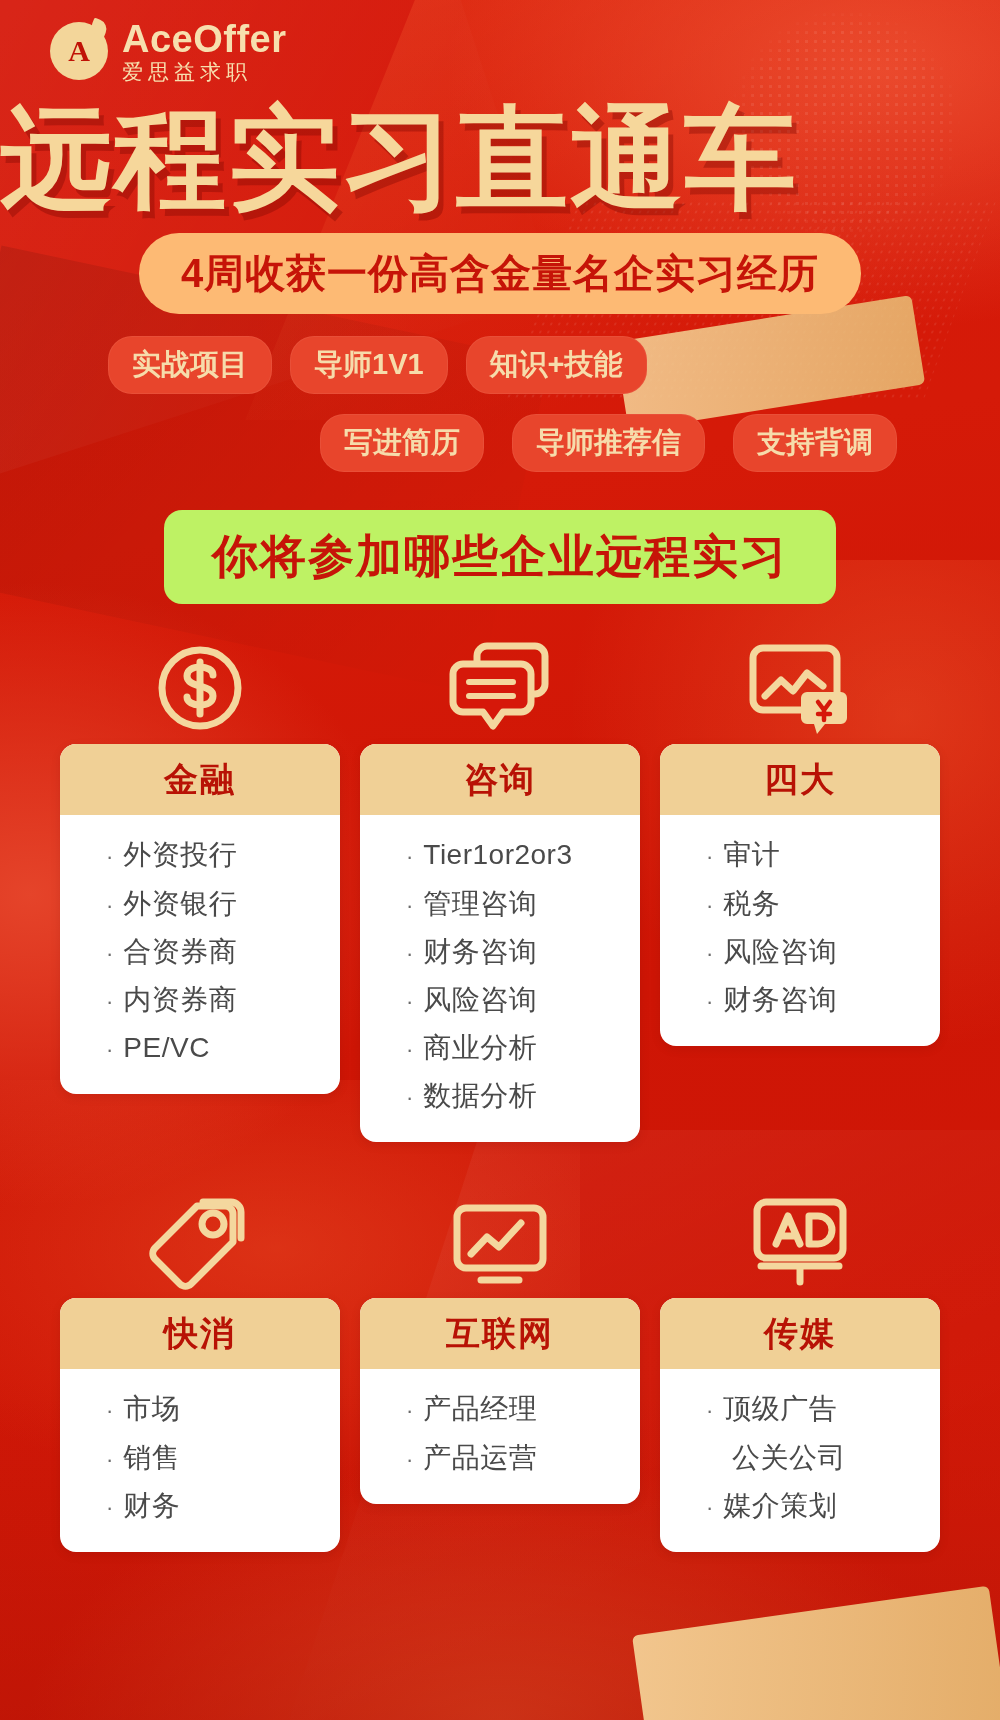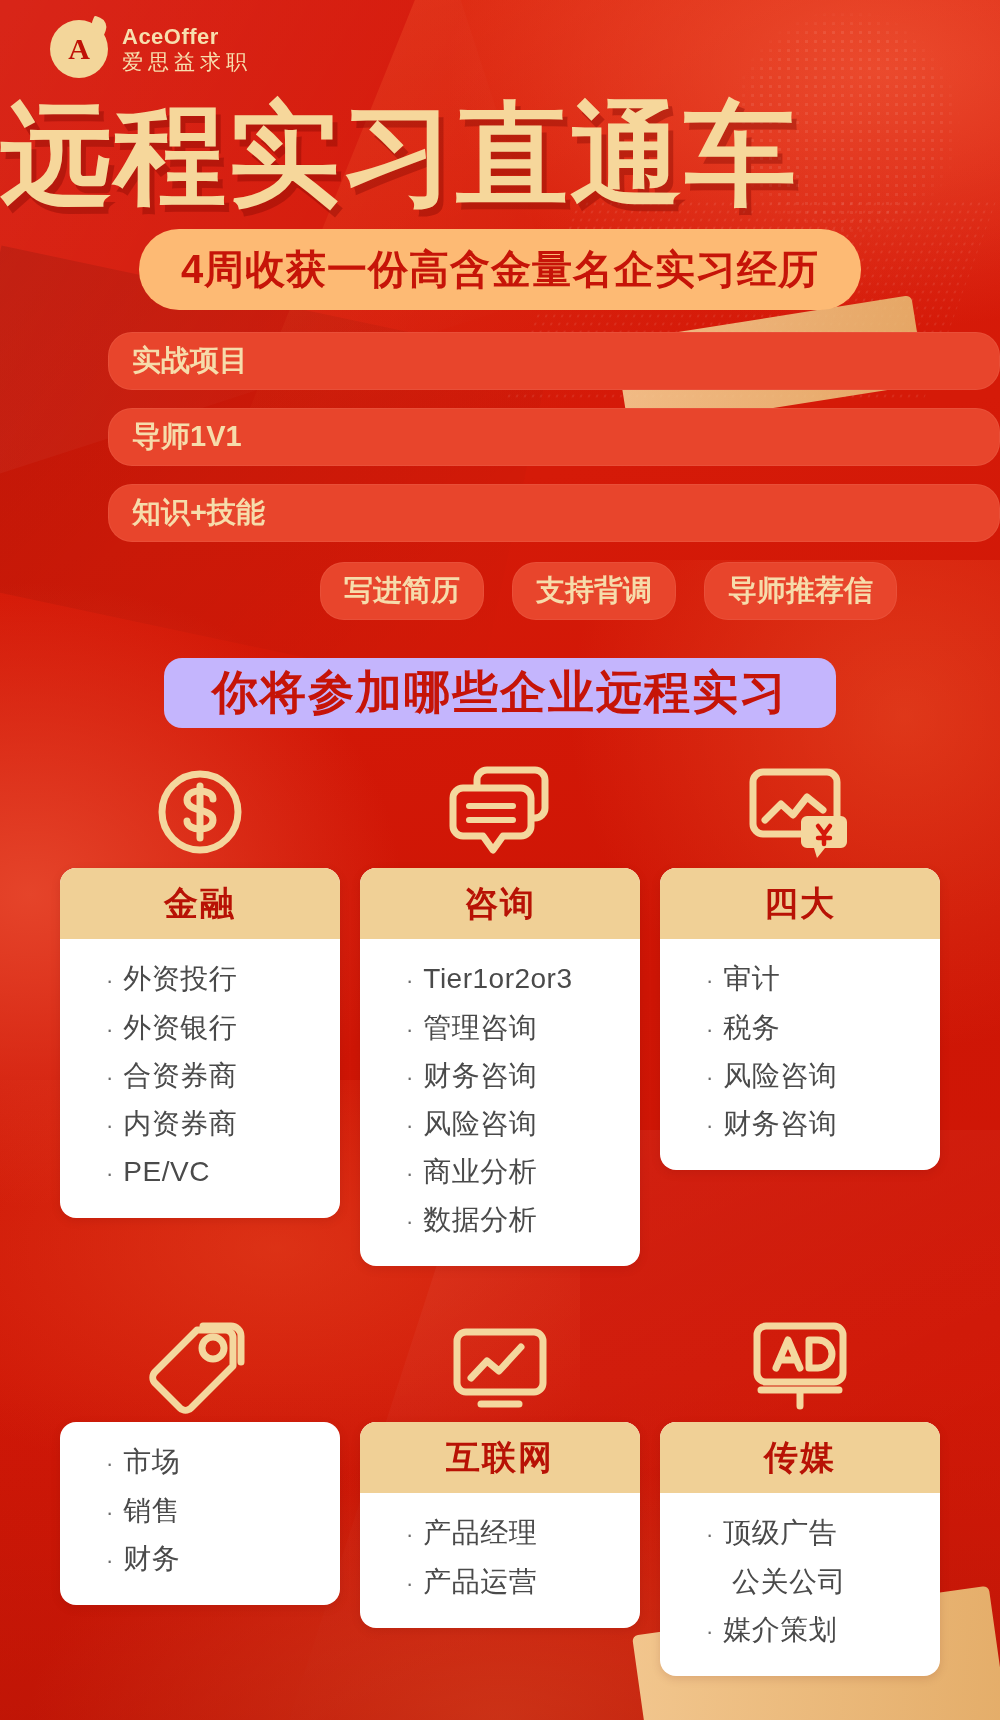--- a/index.html
+++ b/index.html
@@ -78,21 +78,21 @@
     content:""; position:absolute; top:-2px; right:1px;
     width:16px; height:16px; background:#F3D69A;
     border-radius:2px 10px 2px 10px; transform:rotate(22deg);
   }
   .logo-a {
     font-size:30px; font-weight:700; color:#C01206; line-height:1;
     position:relative; z-index:2; font-family:"Liberation Serif",serif;
   }
   .logo-text-wrap { display:flex; flex-direction:column; gap:3px; }
   .logo-en {
-    font-size:22px; font-weight:700; color:#F7DFAE; letter-spacing:.5px; line-height:1;
+    font-size:38px; font-weight:700; color:#F7DFAE; letter-spacing:.5px; line-height:1;
   }
   .logo-cn {
     font-size:21px; color:#F7DFAE; letter-spacing:5px; line-height:1;
   }
 
   
   .hero-title {
     text-align:left; margin-top:14px;
     font-size:112px; font-weight:700; color:#F6D79B;
     letter-spacing:2px; line-height:1.12;
@@ -103,35 +103,35 @@
   
   .sub-pill-wrap { display:flex; justify-content:center; margin-top:12px; }
   .sub-pill {
     background:#fdba74; color:#C61408;
     font-size:40px; font-weight:700; letter-spacing:1px;
     padding:13px 42px; border-radius:40px; white-space:nowrap;
   }
 
   
   .tag-row { display:flex; gap:18px; margin-top:22px; }
-  .tag-row.r1 { padding-left:108px;flex-direction:column; }
+  .tag-row.r1 { padding-left:108px; }
   .tag-row.r2 { padding-left:320px; margin-top:20px;gap:28px; }
   .tag {
     background:#E8452C; color:#F6DCAB;
     font-size:29px; font-weight:700;
     padding:9px 24px; border-radius:24px; white-space:nowrap;
     box-shadow:inset 0 0 0 1px rgba(255,255,255,.06);
   }
 
   
   .section-wrap { display:flex; justify-content:center; margin-top:38px; }
   .section-banner {
-    background:#c4b5fd; color:#C61408;
+    background:#bef264; color:#C61408;
     font-size:46px; font-weight:700; letter-spacing:2px;
-    padding:4px 48px; border-radius:18px; white-space:nowrap;
+    padding:16px 48px; border-radius:18px; white-space:nowrap;
   }
 
   
   .grid { display:flex; justify-content:center; gap:20px; margin-top:32px; }
   .grid.row2 { margin-top:48px; }
   .col { width:280px; display:flex; flex-direction:column; align-items:center; }
   .icon-box {
     height:108px; width:100%;
     display:flex; align-items:flex-end; justify-content:center;
     padding-bottom:6px;
@@ -194,22 +194,22 @@
     <div class="sub-pill">4周收获一份高含金量名企实习经历</div>
   </div>
 
   <div class="tag-row r1" id="tagrow1">
       <div class="tag">实战项目</div>
       <div class="tag">导师1V1</div>
       <div class="tag">知识+技能</div>
     </div>
   <div class="tag-row r2" id="tagrow2">
       <div class="tag">写进简历</div>
+      <div class="tag">导师推荐信</div>
       <div class="tag">支持背调</div>
-      <div class="tag">导师推荐信</div>
     </div>
 
   <div class="section-wrap">
     <div class="section-banner">你将参加哪些企业远程实习</div>
   </div>
 
   <div class="grid row1" id="grid1">
       <div class="col">
         <div class="icon-box">
           <svg width="100" height="100" viewBox="0 0 100 100" fill="none">
@@ -323,20 +323,23 @@
   <div class="grid row2" id="grid2">
       <div class="col">
         <div class="icon-box">
           <svg width="110" height="100" viewBox="0 0 110 100" fill="none">
       <path d="M58 10h28a10 10 0 0 1 10 10v26" stroke="#F4D79E" stroke-width="7" stroke-linecap="round" fill="none"></path>
       <path d="M52 14 10 56a8 8 0 0 0 0 11l25 25a8 8 0 0 0 11 0l42-42V22a8 8 0 0 0-8-8H58z" stroke="#F4D79E" stroke-width="7" stroke-linejoin="round" fill="none"></path>
       <circle cx="68" cy="32" r="11" stroke="#F4D79E" stroke-width="7"></circle>
     </svg>
         </div>
         <div class="card">
+          <div class="card-head">
+            <div class="card-title">快消</div>
+          </div>
           <div class="card-body">
             <div class="item">
               <span class="dot">·</span>
               <span class="txt">市场</span>
             </div>
             <div class="item">
               <span class="dot">·</span>
               <span class="txt">销售</span>
             </div>
             <div class="item">

